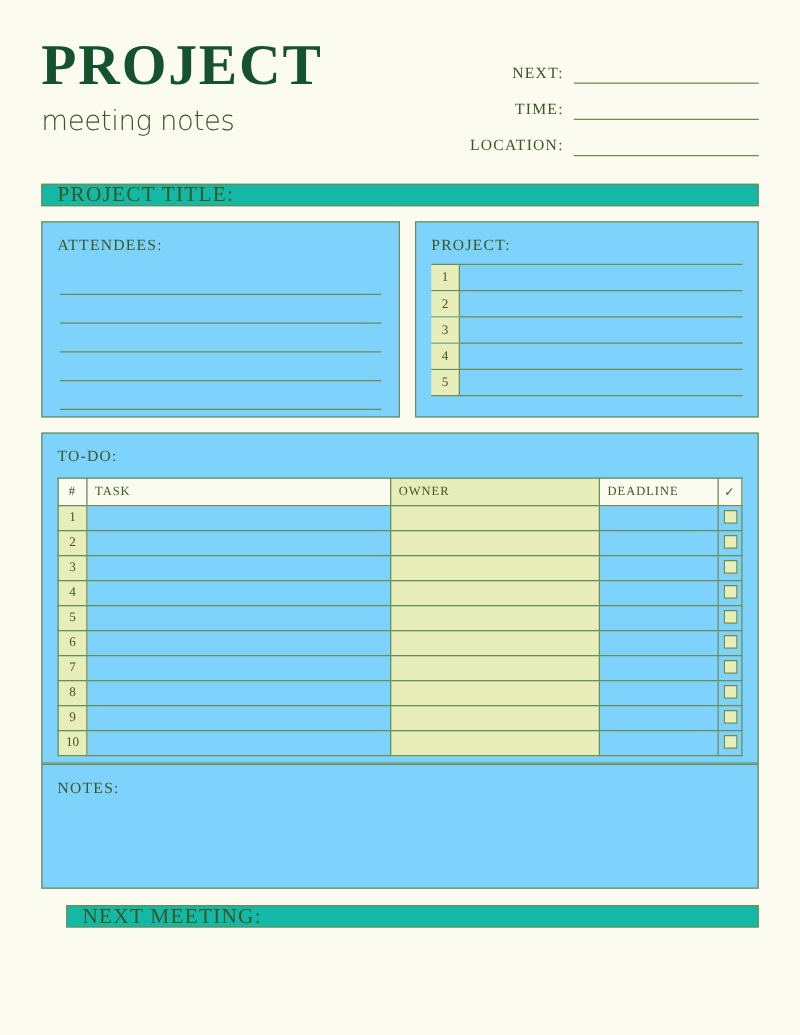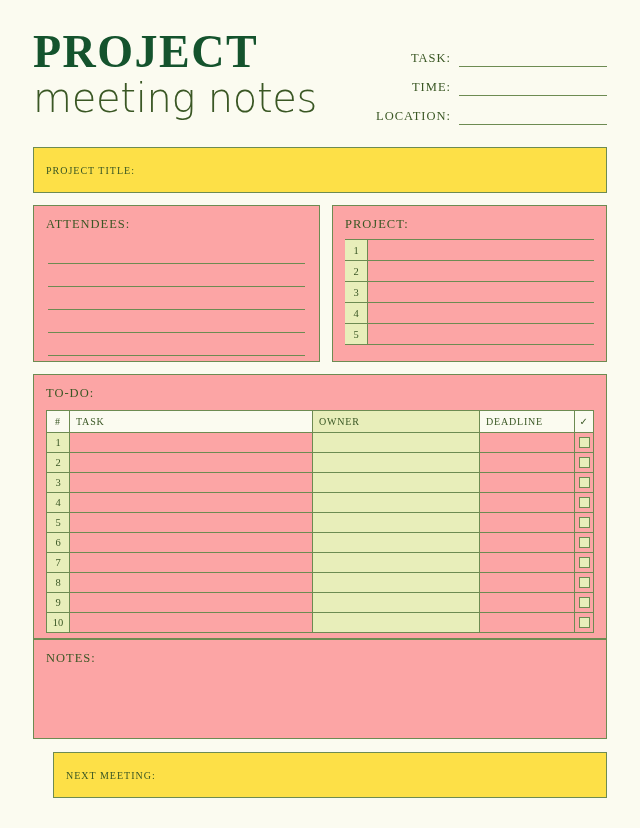--- a/index.html
+++ b/index.html
@@ -37,21 +37,21 @@
     font-family: "Liberation Serif", serif;
     font-weight: bold;
     font-size: 46px;
     letter-spacing: 1.5px;
     line-height: 48px;
     color: #14532d;
   }
   .title-sub {
     font-family: "DejaVu Sans", sans-serif;
     font-weight: 300;
-    font-size: 40px;
+    font-size: 22px;
     line-height: 40px;
     color: #3a5724;
     margin-top: 2px;
     letter-spacing: -0.3px;
   }
   .meta-block {
     width: 250px;
     padding-top: 12px;
   }
   .meta-row {
@@ -72,34 +72,34 @@
   .meta-line {
     width: 148px;
     border-bottom: 1px solid #6d8b52;
     height: 14px;
   }
 
   
   .bar {
     box-sizing: border-box;
     border: 1px solid #6d8b52;
-    background: #fde047;
-    height: 46px;
+    background: #14b8a6;
+    height: 18px;
     display: flex;
     align-items: center;
     padding-left: 12px;
     font-family: "Liberation Serif", serif;
-    font-size: 10px;
+    font-size: 17px;
     letter-spacing: 1px;
     color: #3a5724;
   }
   .box {
     box-sizing: border-box;
     border: 1px solid #6d8b52;
-    background: #fca5a5;
+    background: #7dd3fc;
   }
   .box-label {
     font-family: "Liberation Serif", serif;
     font-size: 12.5px;
     letter-spacing: 1px;
     color: #3a5724;
     padding: 11px 0 0 12px;
   }
 
   
@@ -214,21 +214,21 @@
 
 <div class="page">
 
   <div class="header">
     <div class="title-block">
       <div class="title-main">PROJECT</div>
       <div class="title-sub">meeting notes</div>
     </div>
     <div class="meta-block">
       <div class="meta-row">
-        <span class="meta-label">TASK:</span>
+        <span class="meta-label">NEXT:</span>
         <span class="meta-line"></span>
       </div>
       <div class="meta-row">
         <span class="meta-label">TIME:</span>
         <span class="meta-line"></span>
       </div>
       <div class="meta-row">
         <span class="meta-label">LOCATION:</span>
         <span class="meta-line"></span>
       </div>

